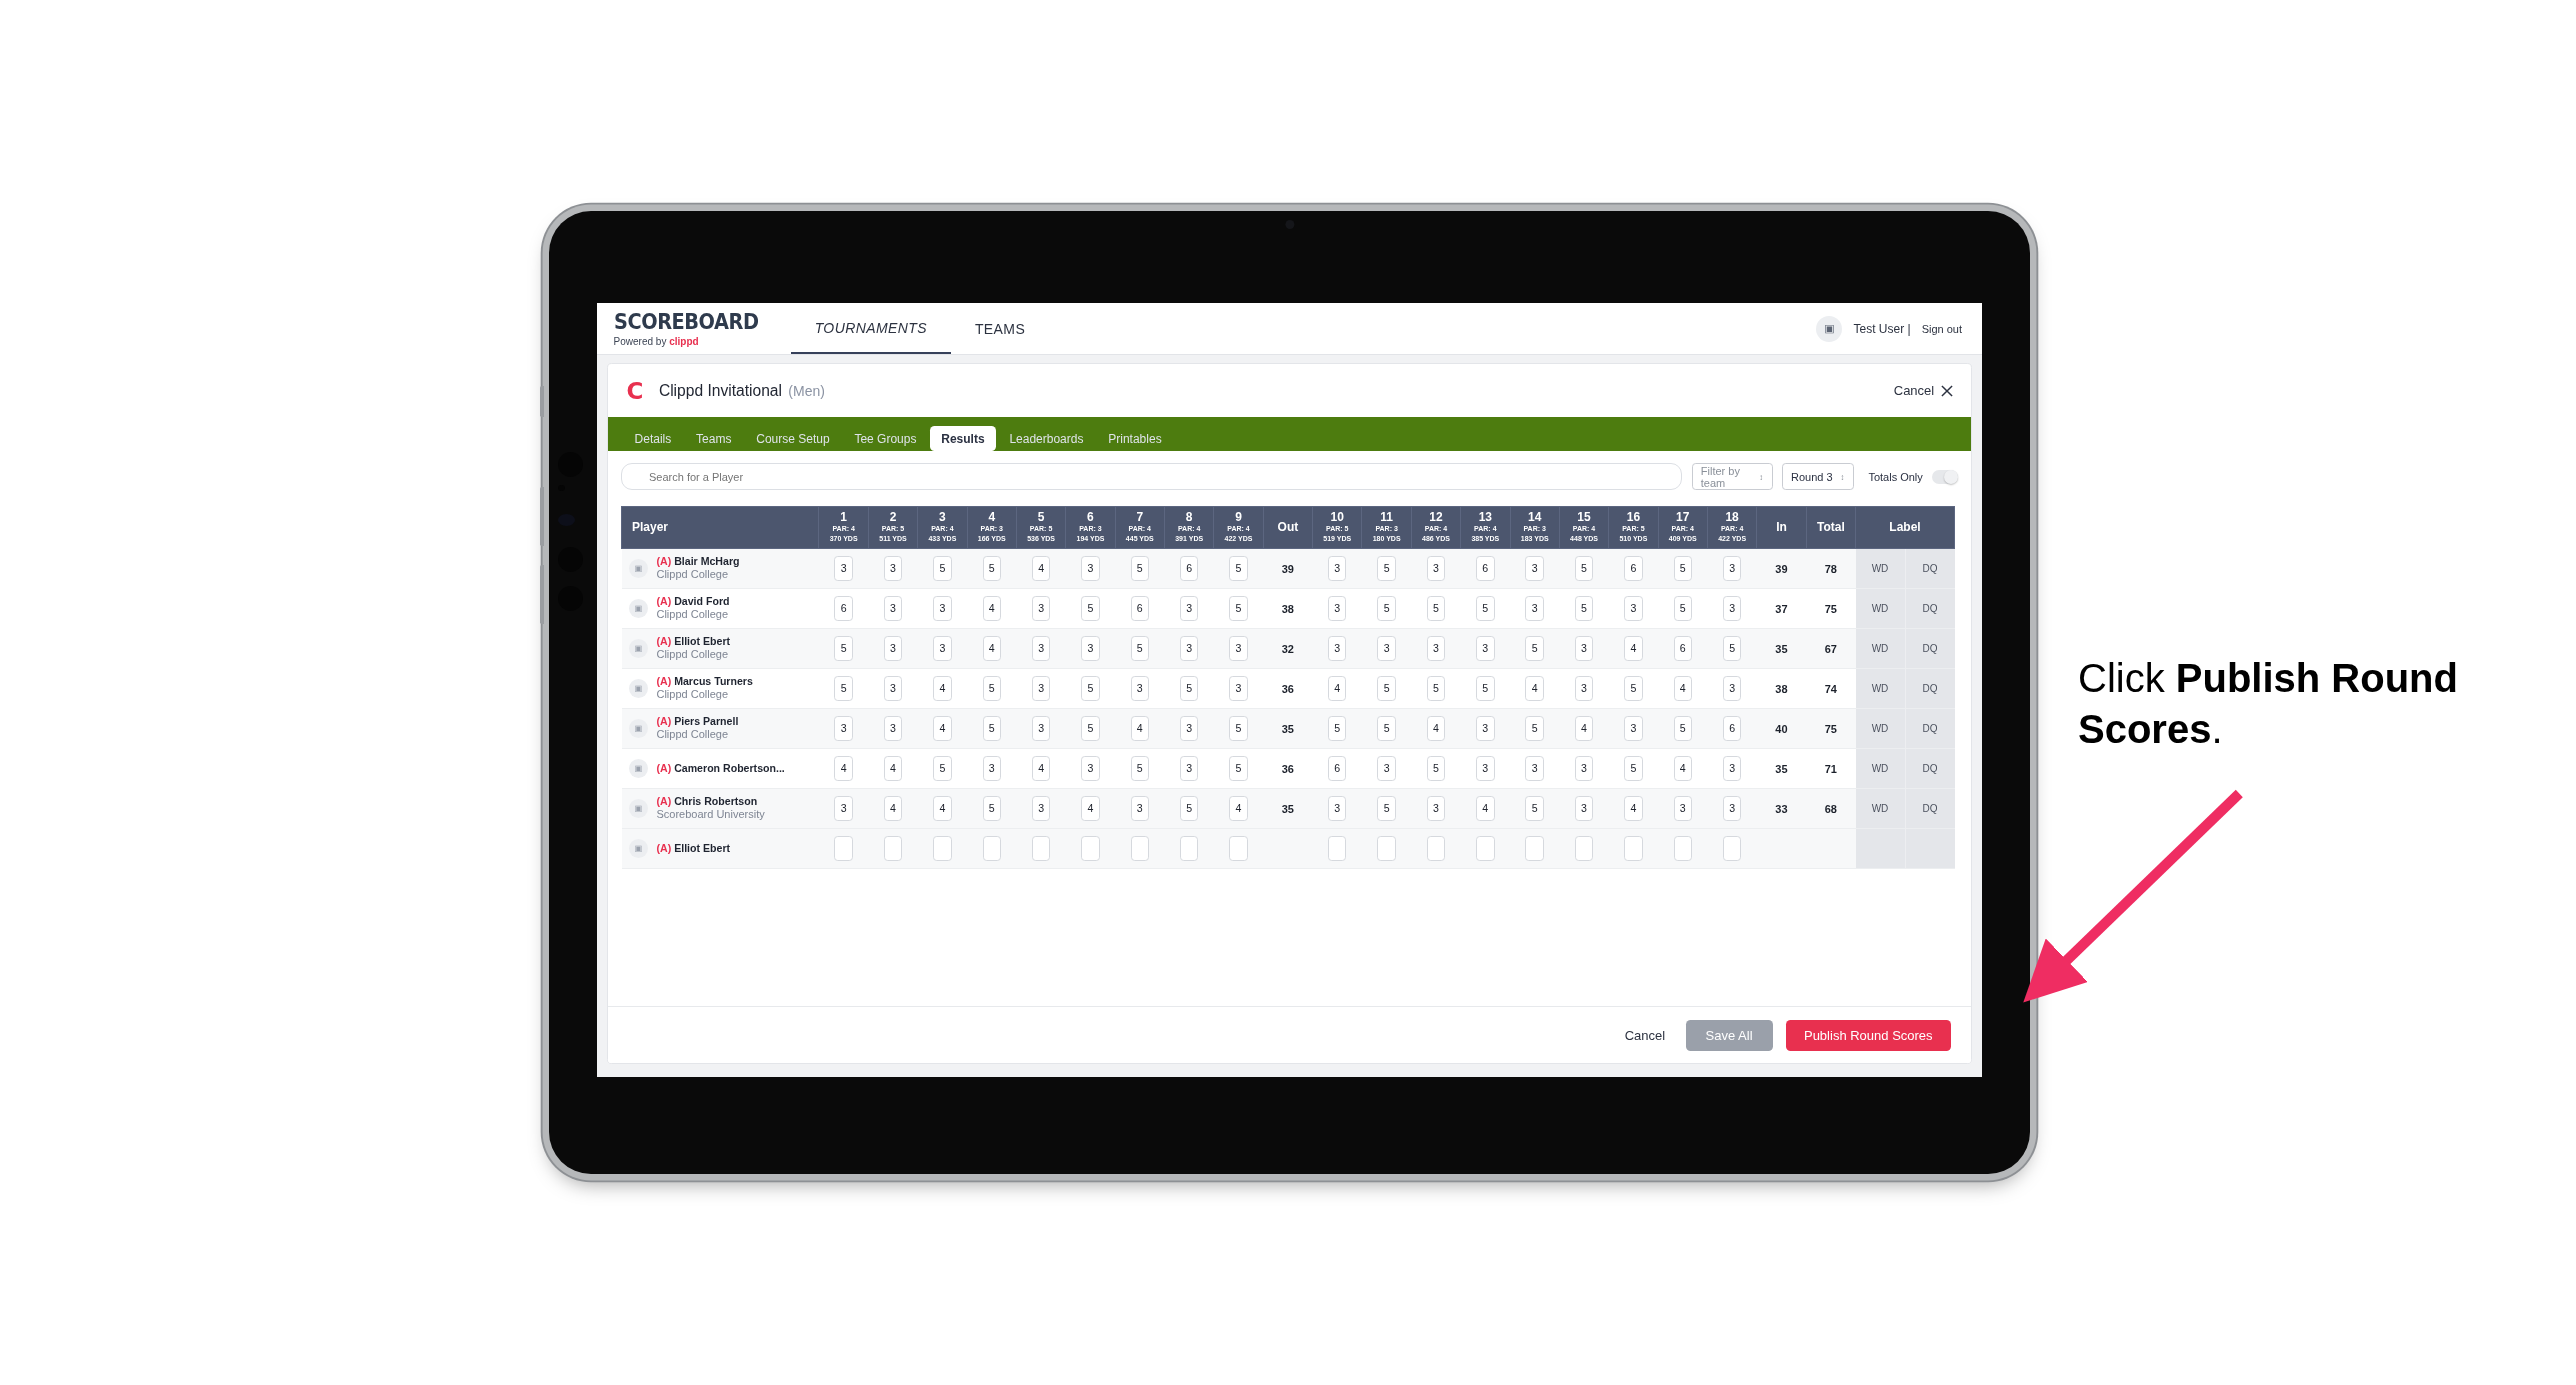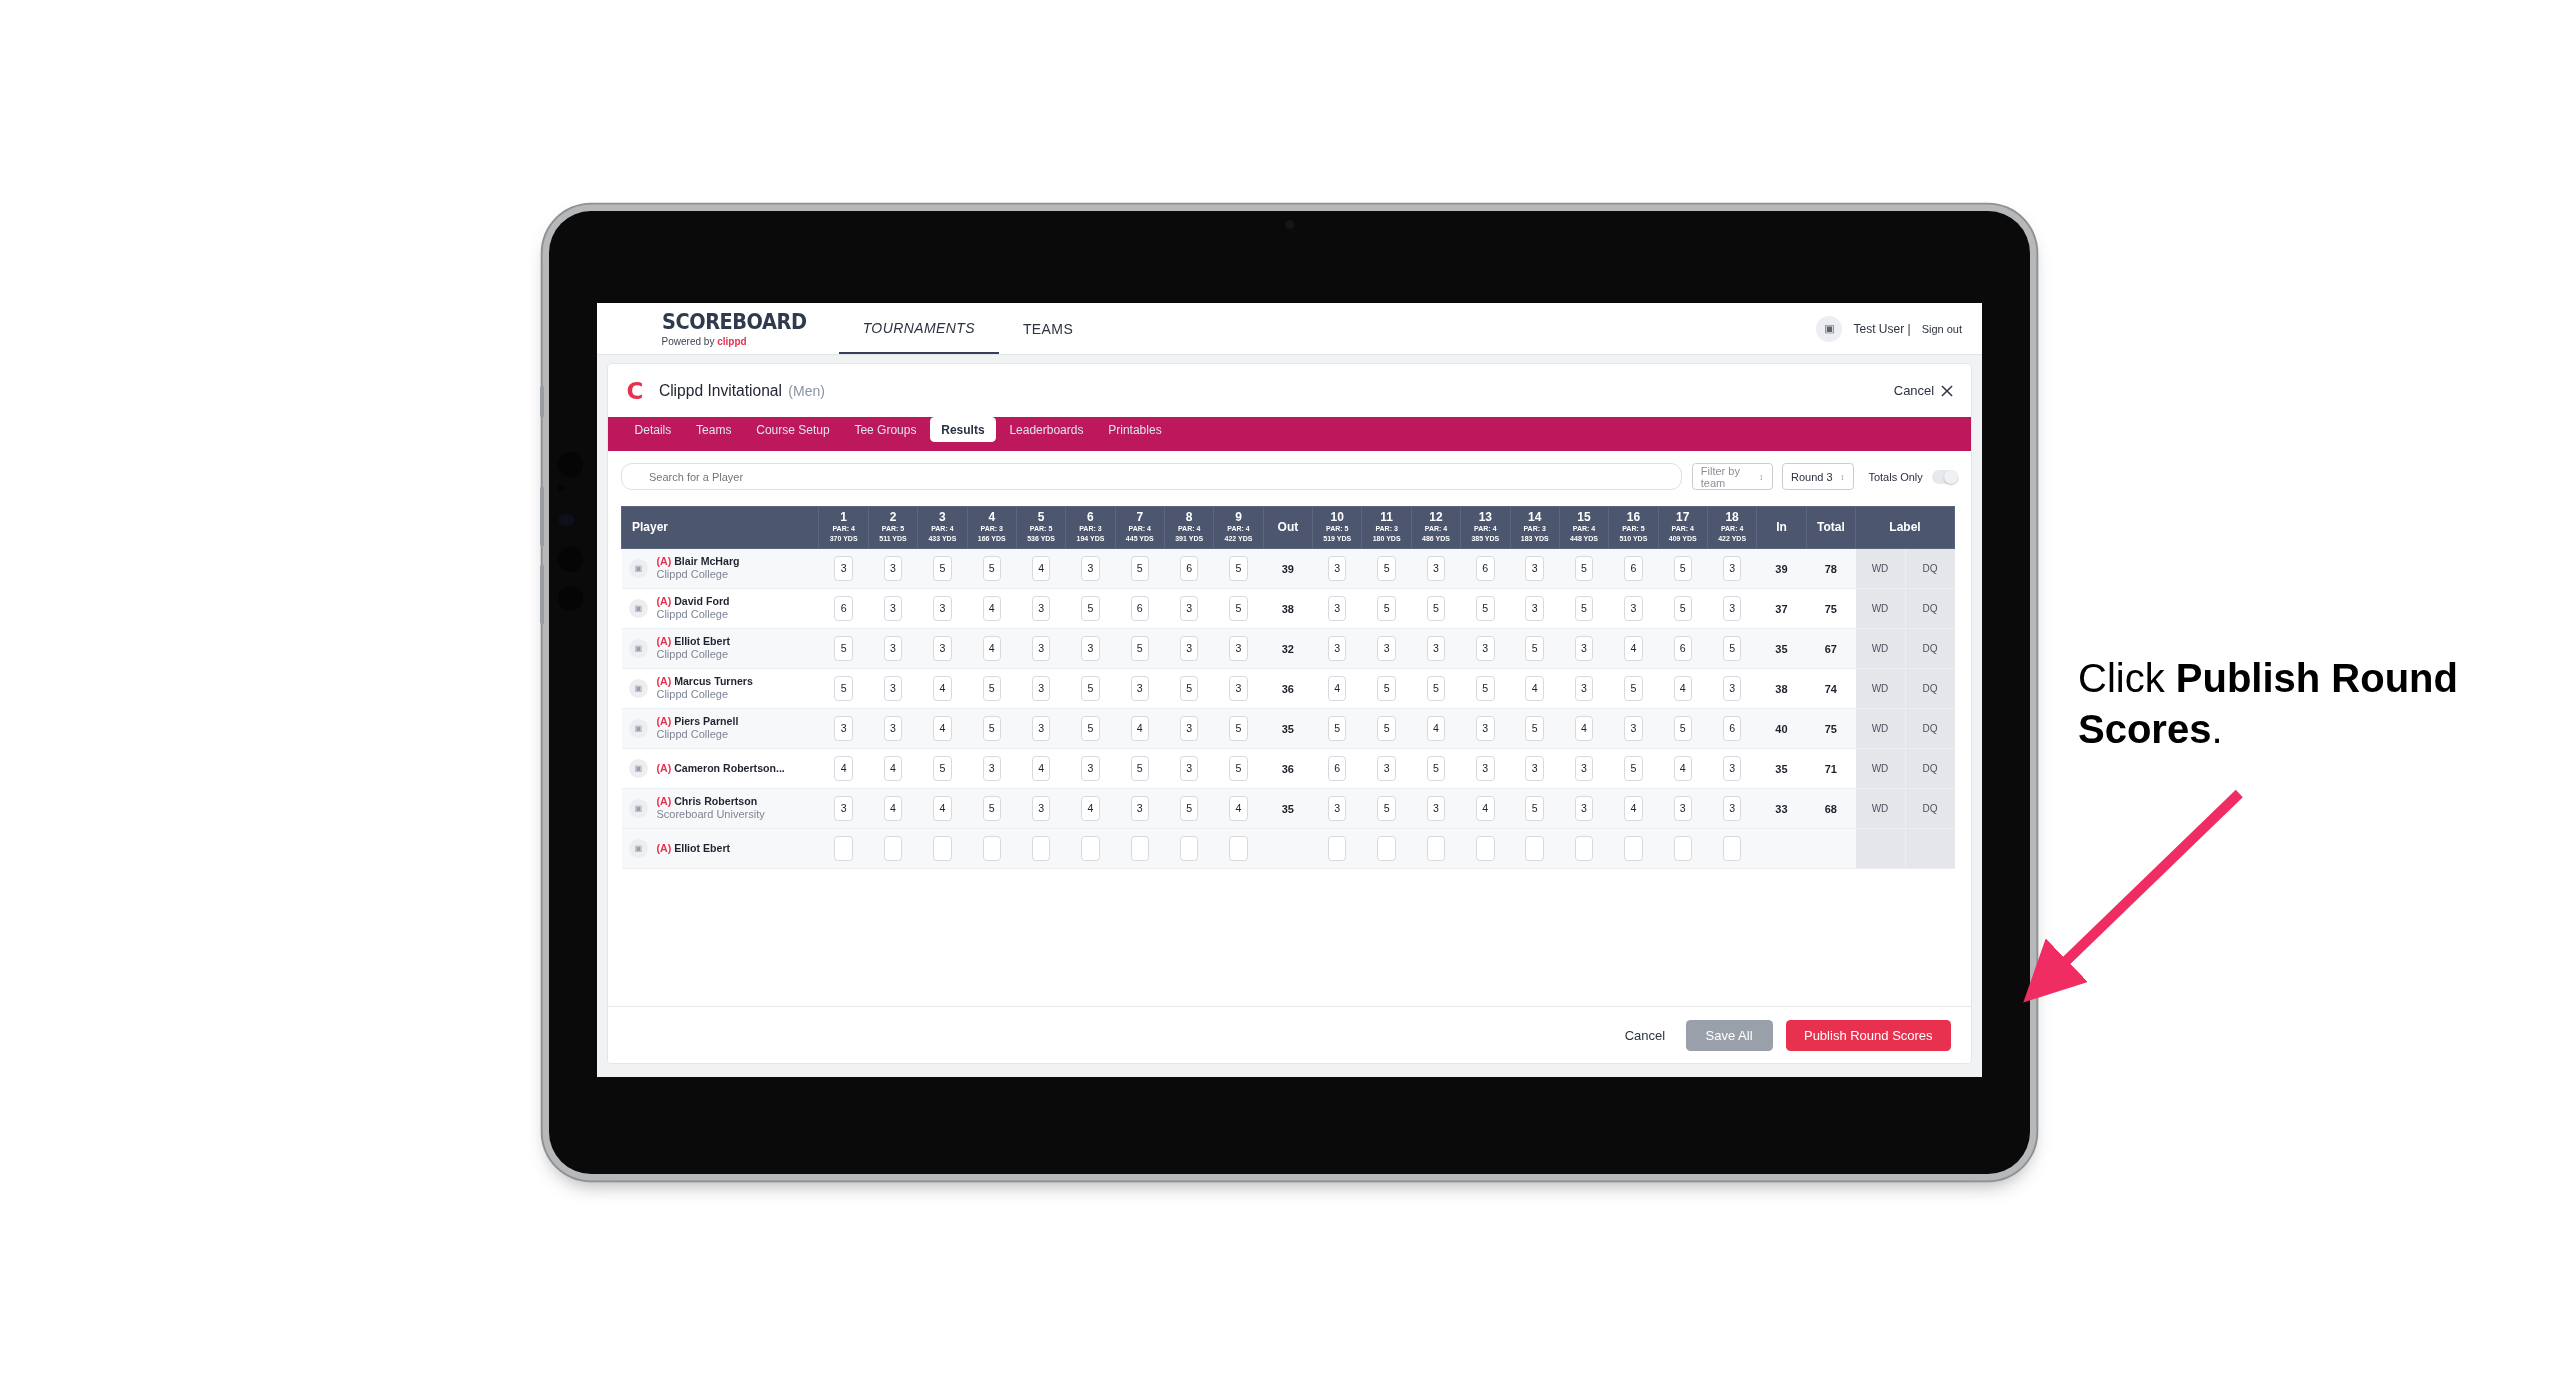--- a/index.html
+++ b/index.html
@@ -35,21 +35,21 @@
   .screen {
     position: absolute; left: 597px; top: 303px;
     width: 1385px; height: 774px;
     background: #f1f2f4;
     overflow: hidden;
   }
 
   
   .topnav {
     height: 52px; background:#ffffff; display:flex; align-items:stretch;
-    border-bottom: 0.9px solid #e2e4e8; position:relative;padding-left:48px;
+    border-bottom: 0.9px solid #e2e4e8; position:relative;
   }
   .brand { display:flex; flex-direction:column; justify-content:center; padding:0 20px 0 16.6px; }
   .brand-main {
     font-family:"DejaVu Sans", sans-serif;
     font-weight:700; font-size:21px; letter-spacing:-0.5px; color:#2f3b4d;
     transform: scaleX(0.92); transform-origin:left center;
   }
   .brand-sub { font-size:10px; color:#3c4454; margin-top:1.8px; }
   .brand-sub .clippd { color:#e8304f; font-weight:700; }
   .topnav-tabs { display:flex; align-items:stretch; }
@@ -72,21 +72,21 @@
     border:0.9px solid #e3e5e9; border-radius:4.6px; overflow:hidden;
     height: 701px; display:flex; flex-direction:column;
   }
   .card-head { display:flex; align-items:center; padding:13px 18.4px; height:53px; }
   .c-logo { font-size:23px; font-weight:700; color:#e8304f; margin-right:15.6px; font-family:"DejaVu Sans", sans-serif;}
   .tourn-name { font-size:15.6px; color:#222733; }
   .tourn-gender { font-size:14px; color:#8b93a3; margin-left:6.4px; }
   .cancel-top { margin-left:auto; display:flex; align-items:center; gap:6.4px; font-size:13px; color:#2c3240; cursor:pointer;}
 
   
-  .tabstrip { background:#be185d; height:34px; display:flex; align-items:flex-start; padding:0 15.6px; gap:2.8px;}
+  .tabstrip { background:#4d7c0f; height:34px; display:flex; align-items:flex-end; padding:0 15.6px; gap:2.8px;}
   .tab { font-size:12px; color:#dfe3ea; padding:5.5px 11px; border-radius:4.6px; cursor:pointer; }
   .tab.sel { background:#ffffff; color:#2b3142; font-weight:600; }
 
   
   .filterrow { display:flex; align-items:center; padding:12px 13px; gap:9.2px; background:#fff;}
   .search {
     flex:1 1 auto; height:27px; border:0.9px solid #dcdfe4; border-radius:11px;
     font-size:11px; color:#9aa0aa; padding:0 27px; background:#fff; font-family:"Liberation Sans", sans-serif;
   }
   .selbox {

